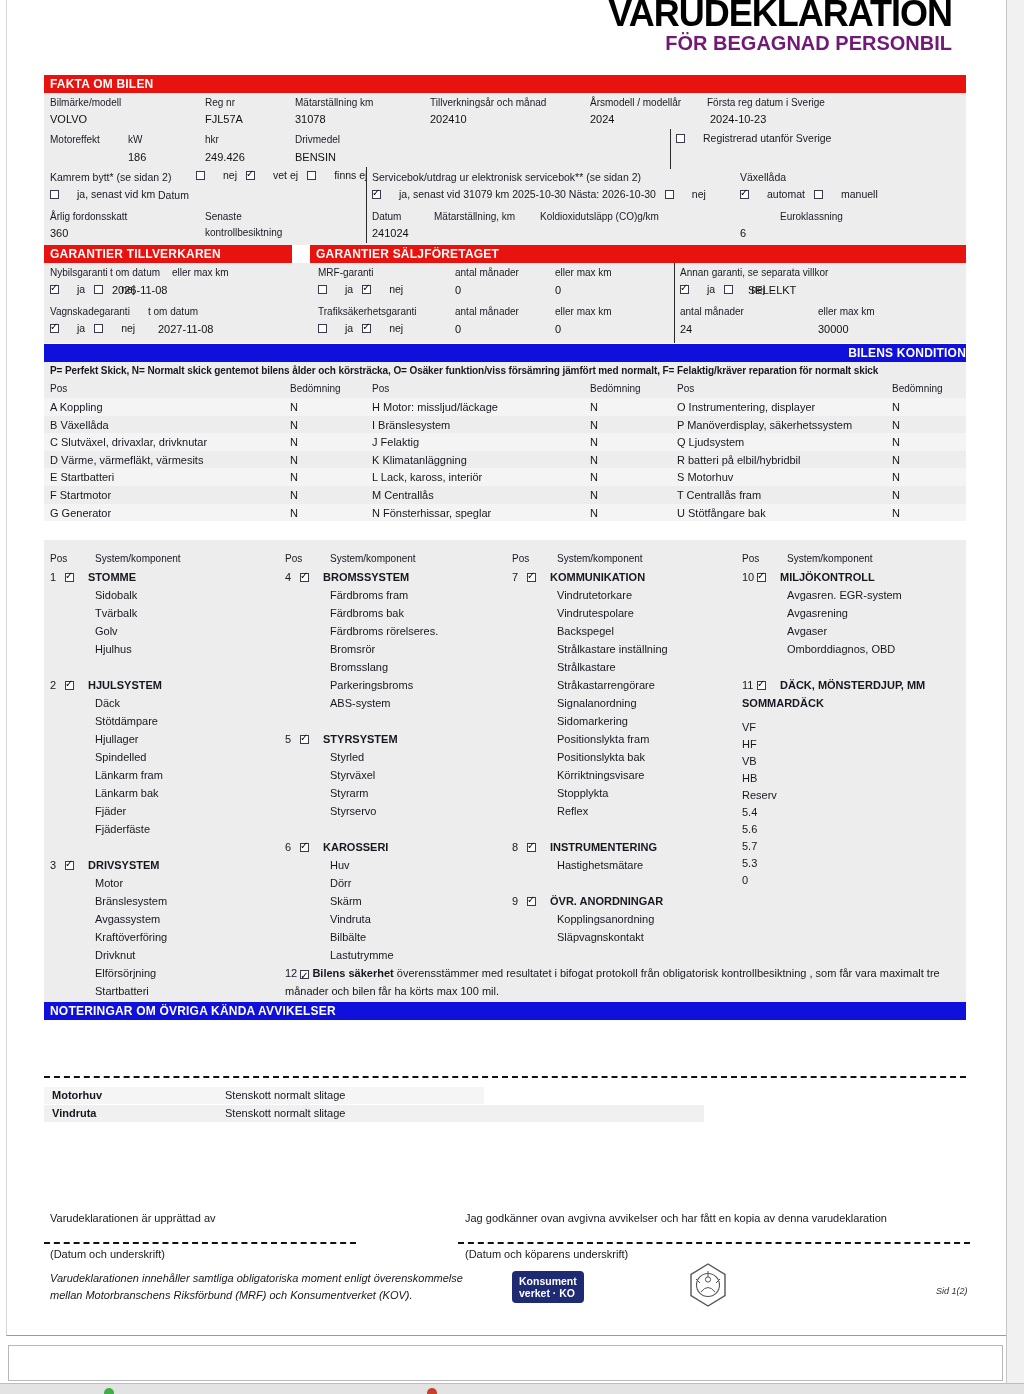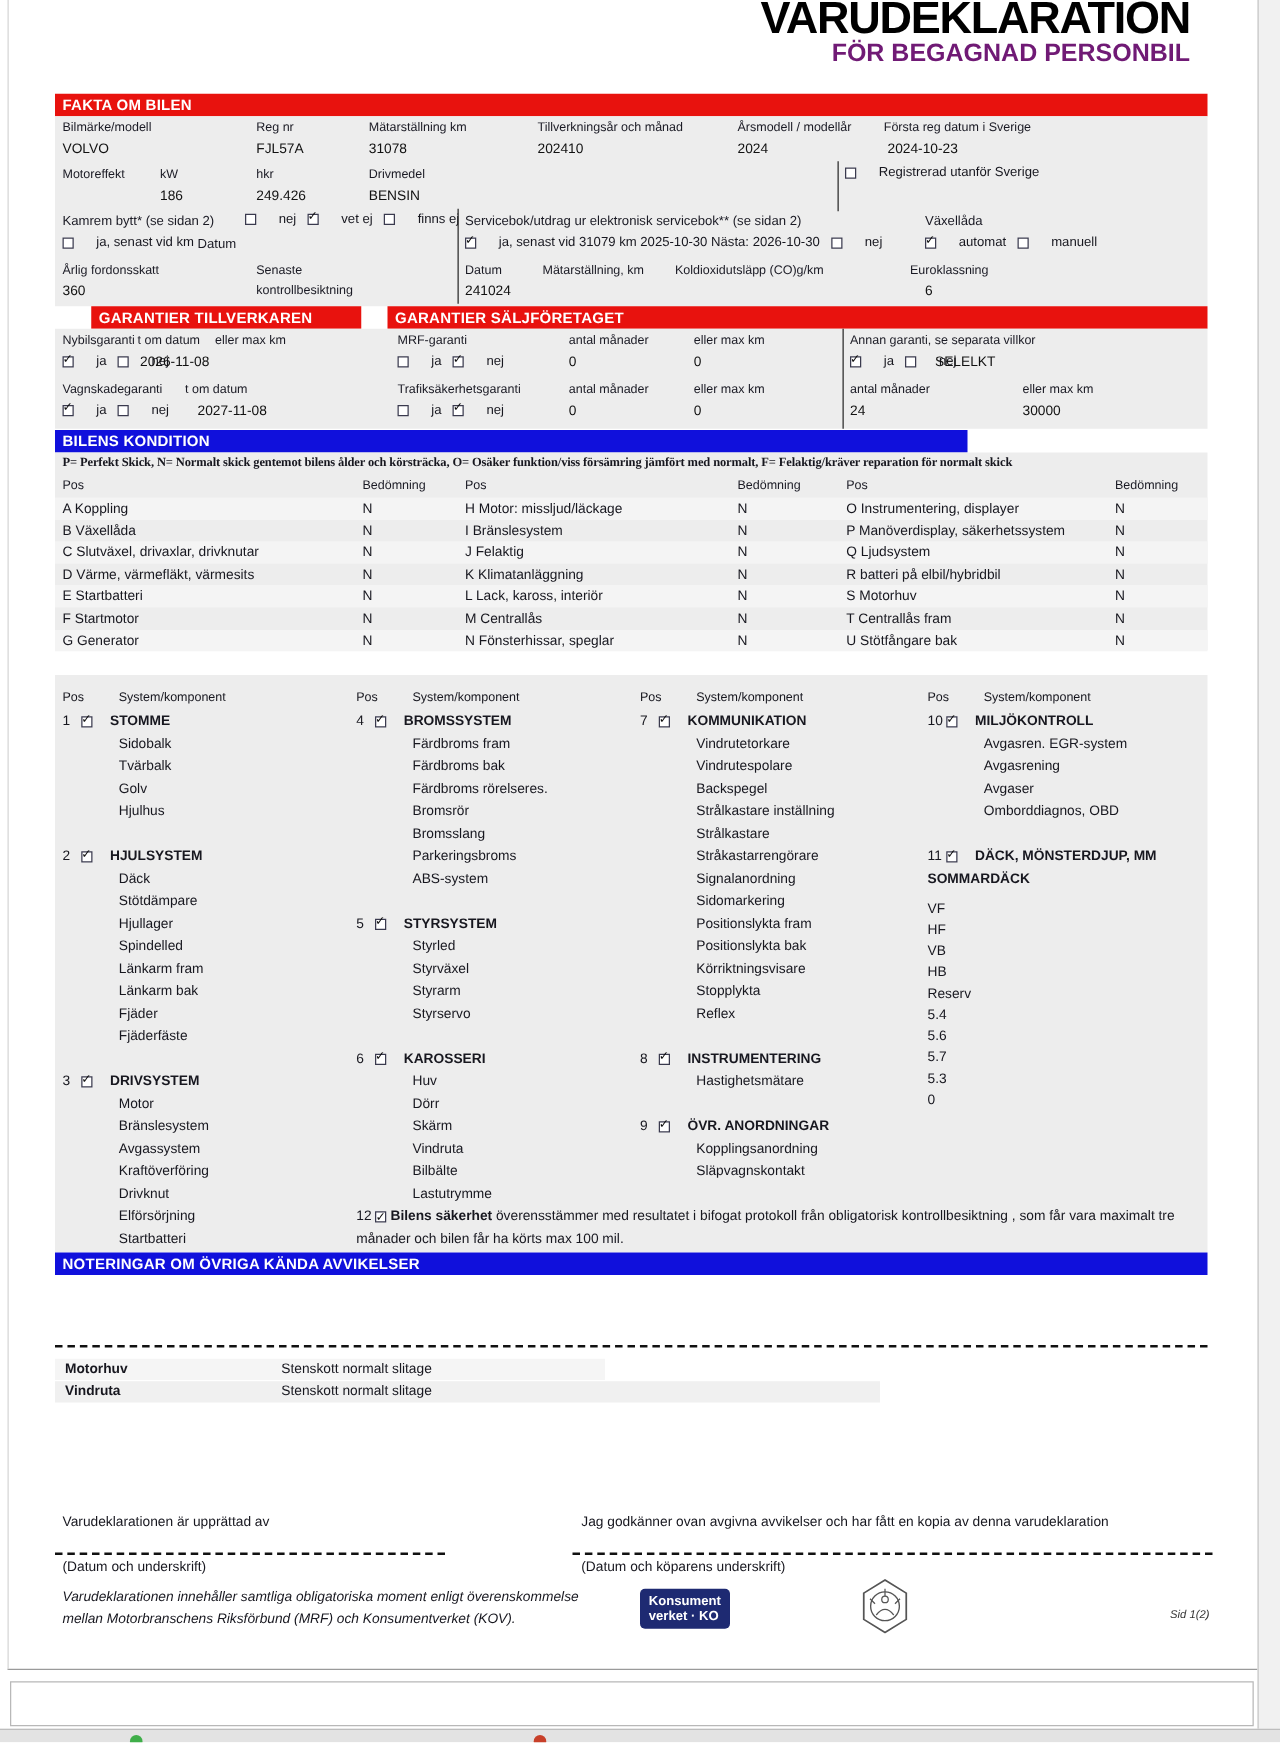--- a/index.html
+++ b/index.html
@@ -17,21 +17,21 @@
   .sec{position:absolute;left:44px;width:922px;background:#ededed;}
   .lbl{position:absolute;font-size:10px;white-space:nowrap;color:#1a1a24;}
   .val{position:absolute;font-size:11px;white-space:nowrap;color:#111;}
   .cb{width:9px;height:9px;border:1px solid #3a3a4e;background:#fff;display:inline-block;
       position:relative;flex:none;box-sizing:border-box;vertical-align:middle;}
   .cb.checked:after{content:"\2713";position:absolute;left:-1px;top:-4px;font-size:10px;
       font-weight:bold;color:#0a0a0a;}
   .optrow{position:absolute;display:flex;gap:9px;align-items:center;font-size:10.5px;white-space:nowrap;}
   .opt{display:inline-flex;gap:18px;align-items:center;}
   .vline{position:absolute;width:1px;background:#2a2a2a;}
-  .legend{position:absolute;font-size:10px;font-weight:bold;white-space:nowrap;letter-spacing:-.1px;font-family:Liberation Serif, serif;}
+  .legend{position:absolute;font-size:10px;font-weight:bold;white-space:nowrap;letter-spacing:-.1px;}
   .kond-col{position:absolute;}
   .krow{display:flex;line-height:17.6px;font-size:11px;white-space:nowrap;}
   .kond-col .kl{flex:none;}
   .kc1 .kl{width:240px;}.kc2 .kl{width:218px;}.kc3 .kl{width:215px;}
   .kstripe{position:absolute;left:44px;width:922px;height:17.6px;background:#f4f4f4;}
   .kcol{position:absolute;font-size:11px;}
   .kcol-head{display:flex;font-size:10px;height:18px;line-height:18px;}
   .kcol-head .ph{width:45px;}
   .kgroup{margin-bottom:18px;}
   .kg-head{display:flex;align-items:center;height:18px;font-size:11px;}
@@ -153,27 +153,27 @@
         <span class="cb"></span>
         <span>manuell</span>
       </span>
     </span>
 
   <span class="lbl" style="left:50px;top:211px;">Årlig fordonsskatt</span>
   <span class="lbl" style="left:205px;top:211px;">Senaste</span>
   <span class="lbl" style="left:372px;top:211px;">Datum</span>
   <span class="lbl" style="left:434px;top:211px;">Mätarställning, km</span>
   <span class="lbl" style="left:540px;top:211px;">Koldioxidutsläpp (CO)g/km</span>
-  <span class="lbl" style="left:728px;top:211px;">Euroklassning</span>
+  <span class="lbl" style="left:780px;top:211px;">Euroklassning</span>
   <span class="val" style="left:50px;top:227px;">360</span>
   <span class="lbl" style="left:205px;top:227px;">kontrollbesiktning</span>
   <span class="val" style="left:372px;top:227px;">241024</span>
   <span class="val" style="left:740px;top:227px;">6</span>
 
-  <div class="bar red" style="left:44px;top:245px;width:216px;margin-left:29px;">GARANTIER TILLVERKAREN</div>
+  <div class="bar red" style="left:44px;top:245px;width:248px;">GARANTIER TILLVERKAREN</div>
   <div class="bar red" style="left:310px;top:245px;width:656px;">GARANTIER SÄLJFÖRETAGET</div>
   <div class="sec" style="top:263px;height:80px;"></div>
   <div class="vline" style="left:674px;top:263px;height:80px;"></div>
 
   <span class="lbl" style="left:50px;top:267px;">Nybilsgaranti</span>
   <span class="lbl" style="left:110px;top:267px;">t om datum</span>
   <span class="lbl" style="left:172px;top:267px;">eller max km</span>
   <span class="optrow" style="left:50px;top:283px;">
       <span class="opt">
         <span class="cb checked"></span>
@@ -239,21 +239,21 @@
       <span class="opt">
         <span class="cb checked"></span>
         <span>nej</span>
       </span>
     </span>
   <span class="val" style="left:455px;top:323px;">0</span>
   <span class="val" style="left:555px;top:323px;">0</span>
   <span class="val" style="left:680px;top:323px;">24</span>
   <span class="val" style="left:818px;top:323px;">30000</span>
 
-  <div class="bar blue" style="left:44px;top:344px;width:730px;">BILENS KONDITION</div>
+  <div class="bar blue" style="left:44px;top:344px;width:922px;text-align:right;">BILENS KONDITION</div>
   <div class="sec" style="top:362px;height:158px;"></div>
   <div class="kstripe" style="top:398px;"></div>
   <div class="kstripe" style="top:433.2px;"></div>
   <div class="kstripe" style="top:468.4px;"></div>
   <div class="kstripe" style="top:503.6px;"></div>
 
   <span class="legend" style="left:50px;top:365px;">P= Perfekt Skick, N= Normalt skick gentemot bilens ålder och körsträcka, O= Osäker funktion/viss försämring jämfört med normalt, F= Felaktig/kräver reparation för normalt skick</span>
   <span class="lbl" style="left:50px;top:383px;">Pos</span>
   <span class="lbl" style="left:290px;top:383px;">Bedömning</span>
   <span class="lbl" style="left:372px;top:383px;">Pos</span>

